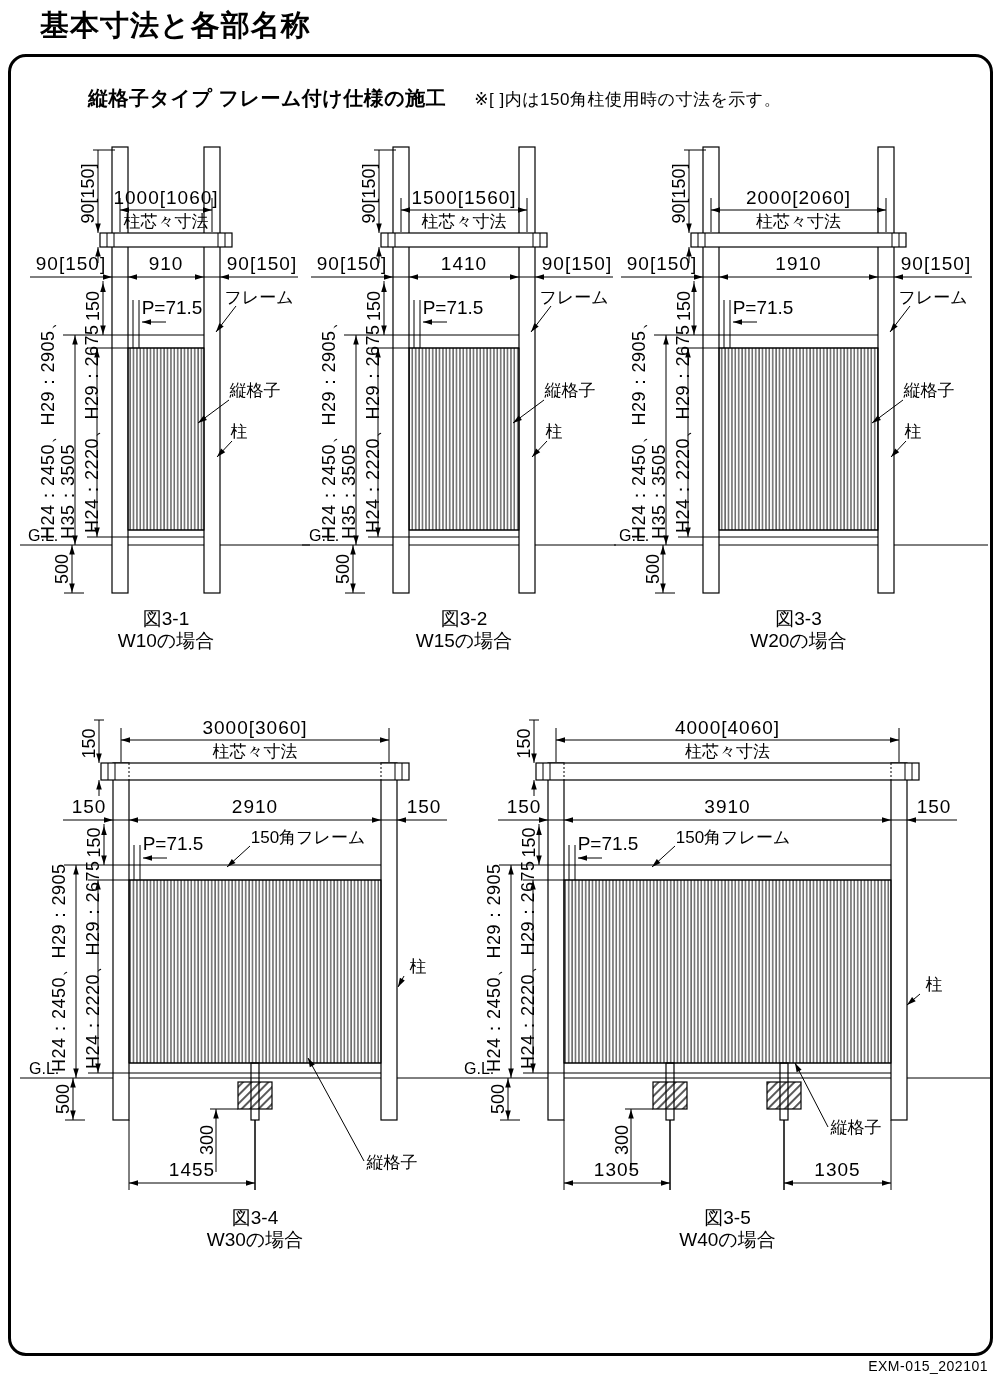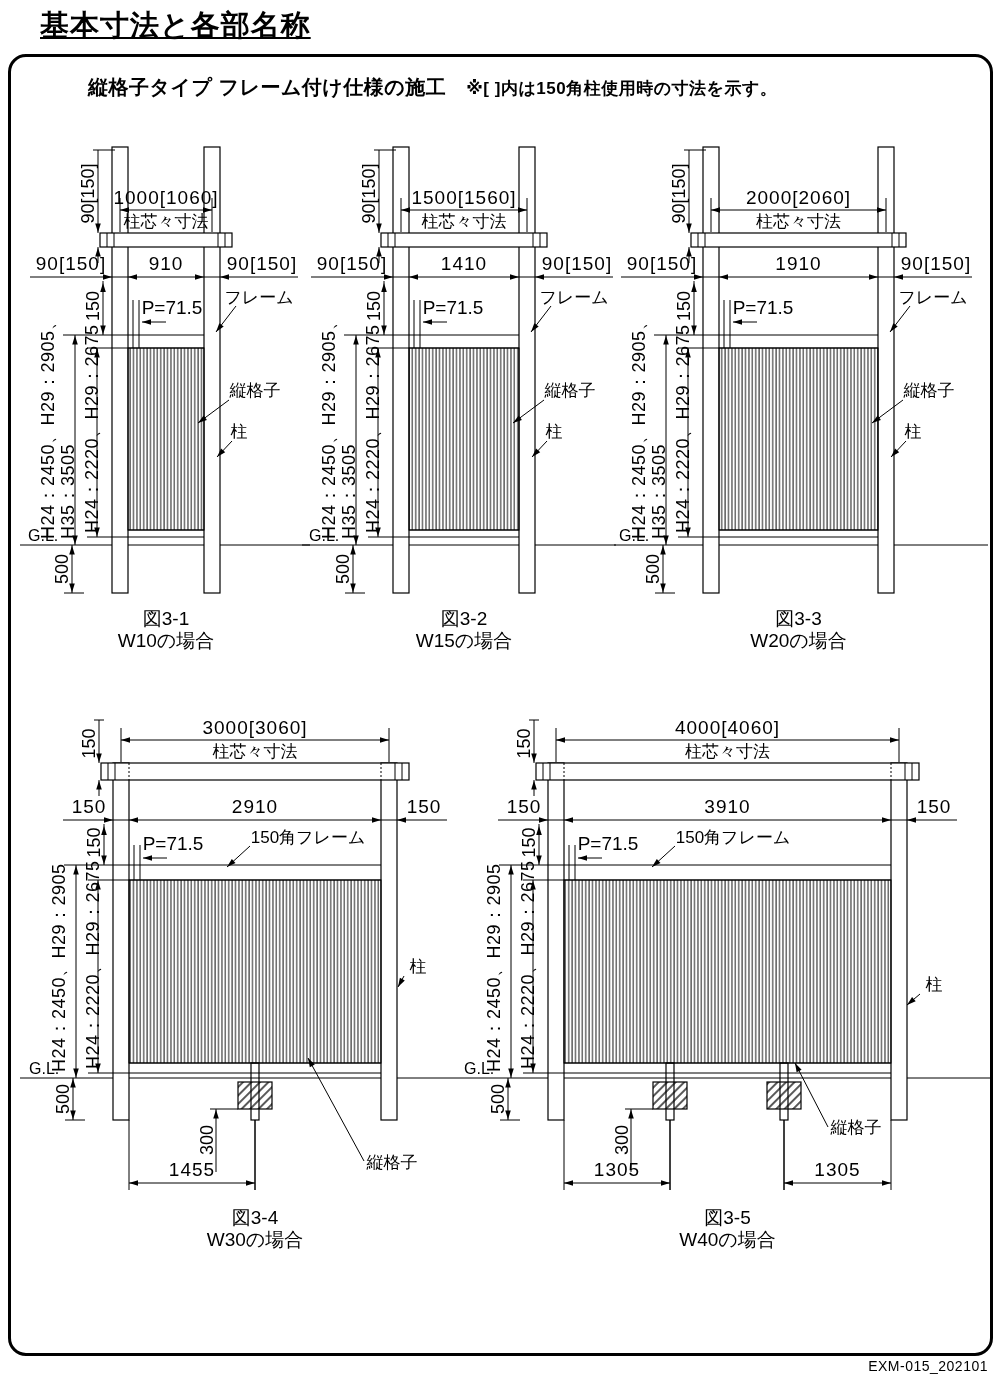--- a/index.html
+++ b/index.html
@@ -1,23 +1,23 @@
 <!DOCTYPE html>
 <html><head>
 <meta charset="utf-8">
 <style>
   html,body{margin:0;padding:0;background:#fff;}
   .page{position:relative;width:1000px;height:1387px;background:#fff;overflow:hidden;
         font-family:"Liberation Sans","DejaVu Sans",sans-serif;color:#000;}
-  .title{position:absolute;left:40px;top:6px;font-size:29px;font-weight:bold;letter-spacing:1px;text-decoration:underline;}
+  .title{position:absolute;left:40px;top:6px;font-size:29px;font-weight:bold;letter-spacing:1px;}
   .panel{position:absolute;left:8px;top:54px;width:979px;height:1296px;
          border:3px solid #000;border-radius:18px;background:#fff;}
-  .heading-row{position:absolute;left:88px;top:74px;display:flex;align-items:baseline;gap:20px;white-space:nowrap;}
+  .heading-row{position:absolute;left:88px;top:85px;display:flex;align-items:baseline;gap:28px;white-space:nowrap;}
   .heading{font-size:20px;font-weight:bold;letter-spacing:0.5px;}
-  .note{font-size:17px;font-weight:700;letter-spacing:0.5px;}
+  .note{font-size:17px;font-weight:400;letter-spacing:0.5px;}
   #diagram{position:absolute;left:0;top:0;width:1000px;height:1387px;}
   #diagram text{font-family:"Liberation Sans","DejaVu Sans",sans-serif;fill:#000;}
   .footer{position:absolute;right:12px;top:1358px;font-size:14px;letter-spacing:0.5px;}
 </style>
 </head>
 <body>
 
 <div class="page">
   <div class="title">基本寸法と各部名称</div>
   <div class="panel"></div>

